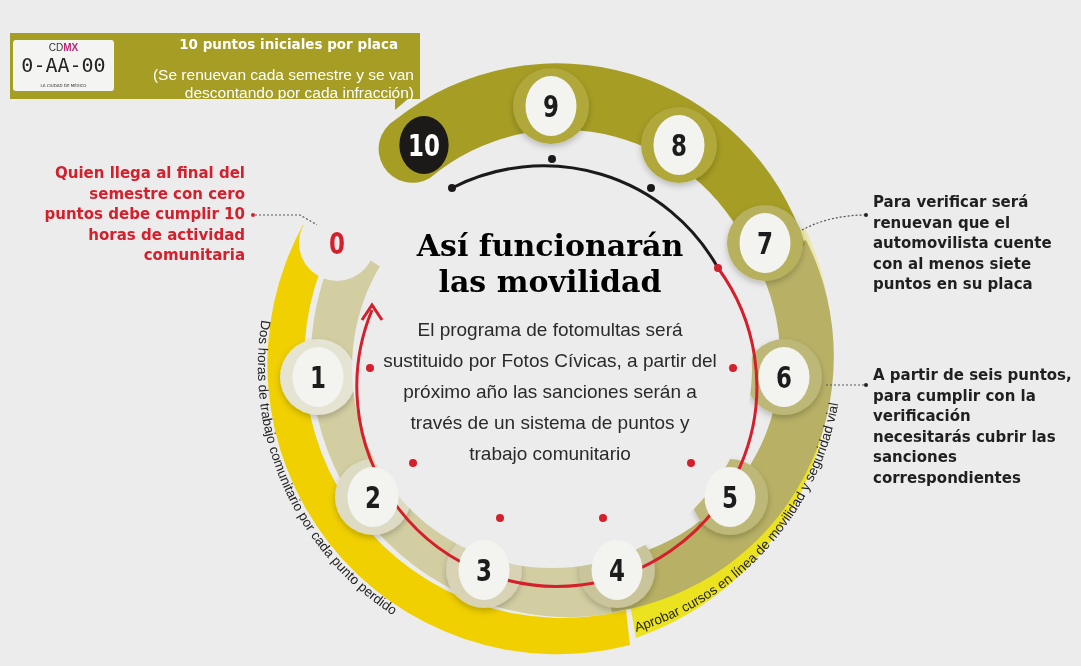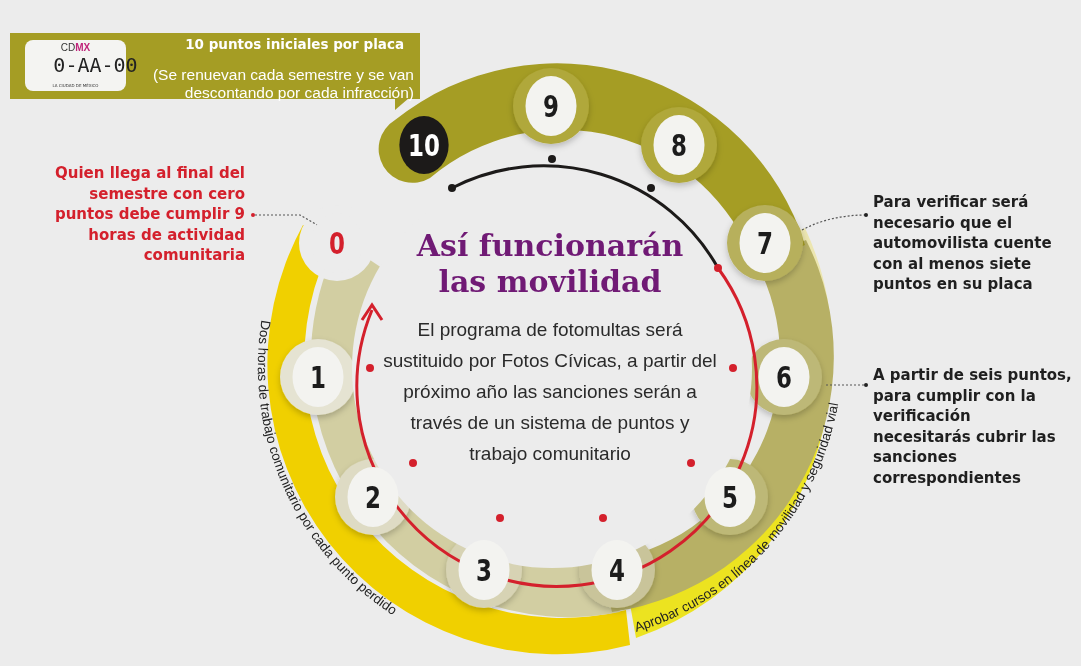--- a/index.html
+++ b/index.html
@@ -1,32 +1,32 @@
 <!DOCTYPE html>
 <html><head>
 <meta charset="utf-8">
 <style>
   html,body{margin:0;padding:0;}
   body{width:1081px;height:666px;background:#ececec;position:relative;overflow:hidden;font-family:"DejaVu Sans","Liberation Sans",sans-serif;}
   #stage{position:absolute;left:0;top:0;width:1081px;height:666px;}
   .callout{position:absolute;left:10px;top:33px;width:410px;height:66px;background:#a59d24;}
   .callout-tail{position:absolute;left:395px;top:98px;width:0;height:0;border-left:0 solid transparent;border-right:14px solid transparent;border-top:12px solid #a59d24;}
-  .plate{position:absolute;left:15px;top:7px;width:101px;height:51px;background:#f4f4f2;border-radius:8px;}
+  .plate{position:absolute;left:3px;top:7px;width:101px;height:51px;background:#f4f4f2;border-radius:3px;}
   .plate-top{position:absolute;top:2px;left:0;width:100%;text-align:center;font-family:"Liberation Sans",sans-serif;font-size:10px;color:#333;}
   .plate-top b{color:#c0247a;}
-  .plate-num{position:absolute;top:13px;left:0;width:100%;text-align:center;font-family:"DejaVu Sans Mono",monospace;font-size:20px;color:#222;letter-spacing:0px;padding-left:20px;}
+  .plate-num{position:absolute;top:13px;left:0;width:100%;text-align:center;font-family:"DejaVu Sans Mono",monospace;font-size:20px;color:#222;letter-spacing:0px;}
   .plate-bottom{position:absolute;bottom:3px;left:0;width:100%;text-align:center;font-size:4px;color:#333;}
-  .callout-title{position:absolute;right:16px;top:3px;font-family:"DejaVu Sans",sans-serif;font-weight:bold;font-size:13.5px;color:#fff;text-align:right;}
+  .callout-title{position:absolute;right:22px;top:3px;font-family:"DejaVu Sans",sans-serif;font-weight:bold;font-size:13.5px;color:#fff;text-align:right;}
   .callout-sub{position:absolute;right:6px;top:33px;width:290px;font-family:"Liberation Sans",sans-serif;font-size:15.5px;line-height:18px;color:#fff;text-align:right;}
   .note{position:absolute;font-family:"DejaVu Sans",sans-serif;font-weight:bold;font-size:15px;line-height:20.5px;}
   .note-red{left:30px;top:163px;width:215px;text-align:right;color:#d4202c;}
   .note-dark{color:#1f1f1f;text-align:left;}
   .note-7{left:873px;top:192px;width:200px;}
   .note-6{left:873px;top:365px;width:200px;}
-  .center-title{position:absolute;left:380px;top:228px;width:340px;text-align:center;font-family:"DejaVu Serif","Liberation Serif",serif;font-weight:bold;font-size:30px;line-height:36px;color:#701a75;}
+  .center-title{position:absolute;left:380px;top:228px;width:340px;text-align:center;font-family:"DejaVu Serif","Liberation Serif",serif;font-weight:bold;font-size:30px;line-height:36px;color:#000000;}
   .center-body{position:absolute;left:380px;top:314px;width:340px;text-align:center;font-family:"Liberation Sans",sans-serif;font-size:19px;line-height:31px;color:#2a2a2a;}
   .numc{position:absolute;width:60px;height:60px;border-radius:50%;background:#f3f3f0;display:flex;align-items:center;justify-content:center;font-family:"DejaVu Sans Condensed","DejaVu Sans",sans-serif;font-weight:bold;font-size:30px;color:#1c1c1c;transform:scaleX(0.85);}
   .numc.zero{color:#d4202c;background:#ececec;}
   .numc.ten{background:#1c1a19;color:#fff;width:58px;height:58px;}
 </style>
 </head>
 <body>
 
 <div id="stage">
 
@@ -112,22 +112,22 @@
     <div class="plate">
       <div class="plate-top"><span>CD</span><b>MX</b></div>
       <div class="plate-num">0-AA-00</div>
       <div class="plate-bottom">LA CIUDAD DE MÉXICO</div>
     </div>
     <div class="callout-title">10 puntos iniciales por placa</div>
     <div class="callout-sub">(Se renuevan cada semestre y se van descontando por cada infracción)</div>
   </div>
   <div class="callout-tail"></div>
 
-  <div class="note note-red">Quien llega al final del semestre con cero puntos debe cumplir 9 horas de actividad comunitaria</div>
-  <div class="note note-dark note-7">Para verificar será necesario que el automovilista cuente con al menos siete puntos en su placa</div>
+  <div class="note note-red">Quien llega al final del semestre con cero puntos debe cumplir 10 horas de actividad comunitaria</div>
+  <div class="note note-dark note-7">Para verificar será renuevan que el automovilista cuente con al menos siete puntos en su placa</div>
   <div class="note note-dark note-6">A partir de seis puntos, para cumplir con la verificación necesitarás cubrir las sanciones correspondientes</div>
 
   <div class="center-title">
     <div>Así funcionarán</div>
     <div>las movilidad</div>
   </div>
   <div class="center-body">El programa de fotomultas será sustituido por Fotos Cívicas, a partir del próximo año las sanciones serán a través de un sistema de puntos y trabajo comunitario</div>
 </div>
 
 </body></html>

